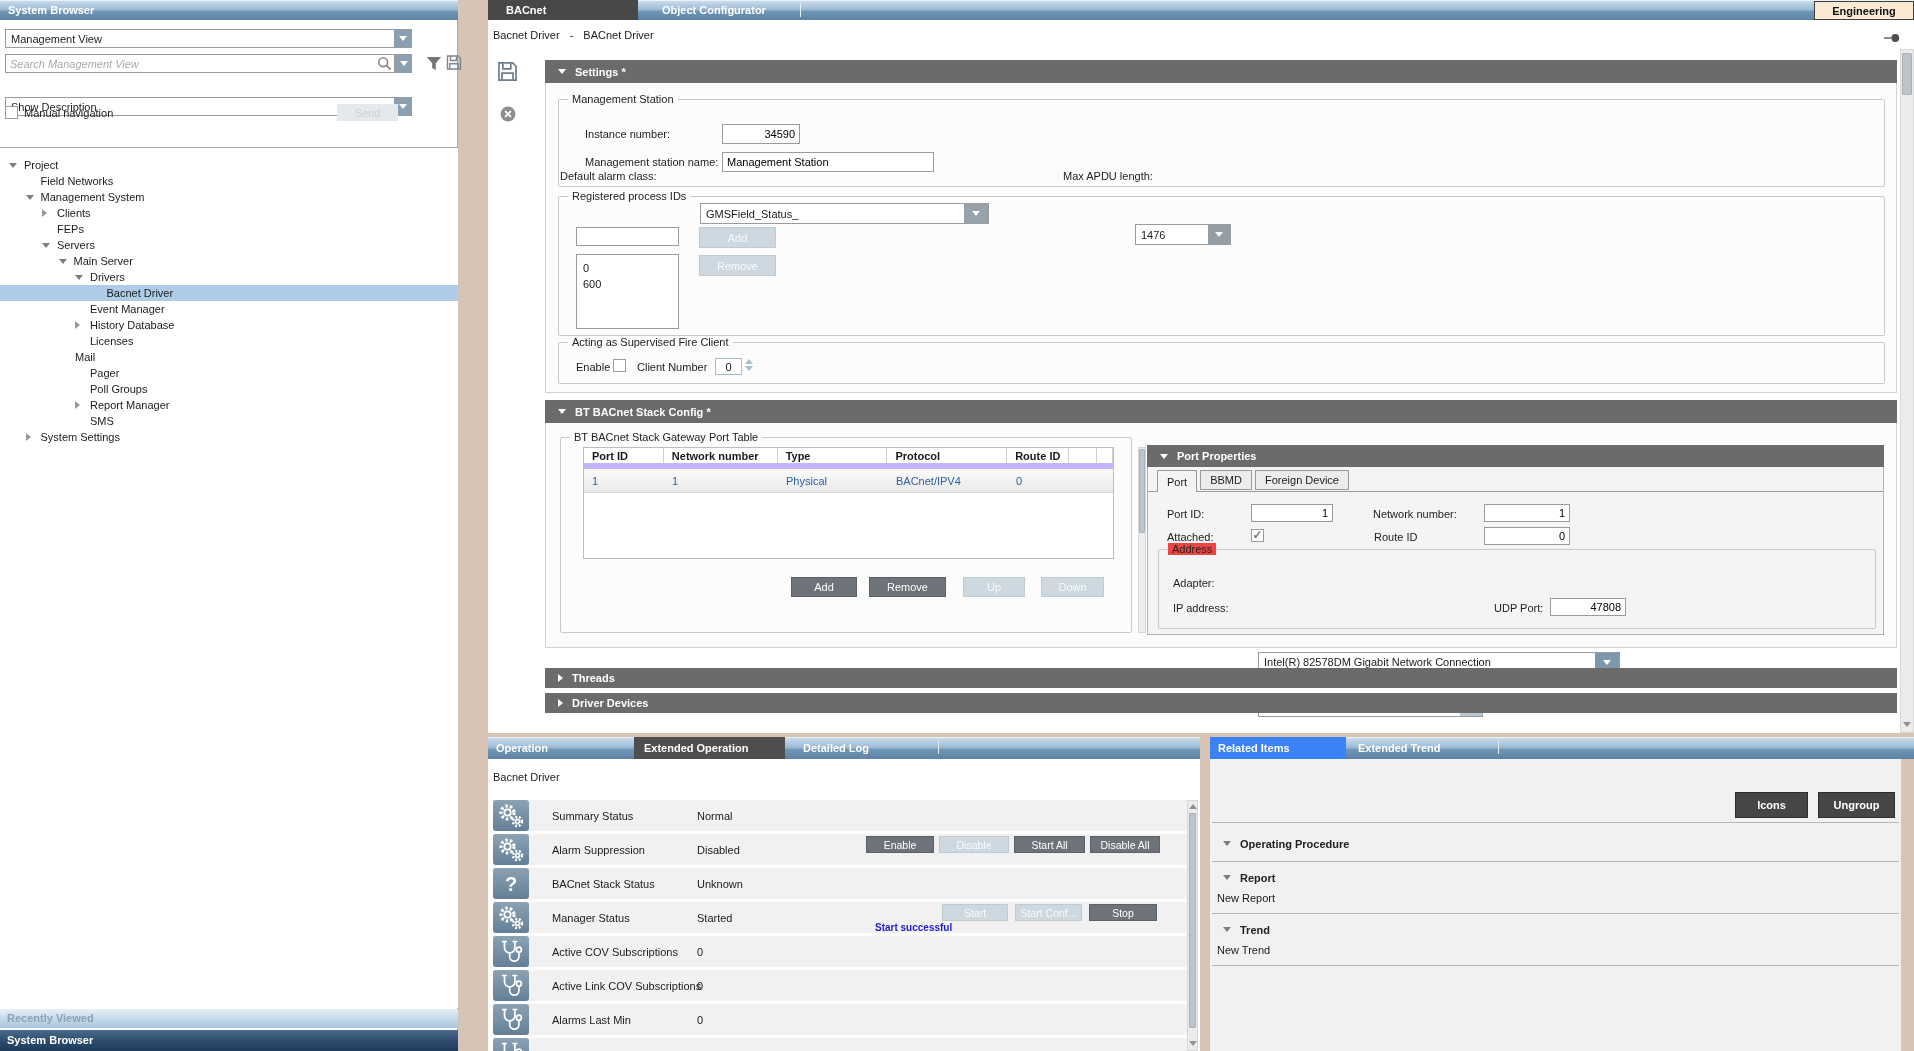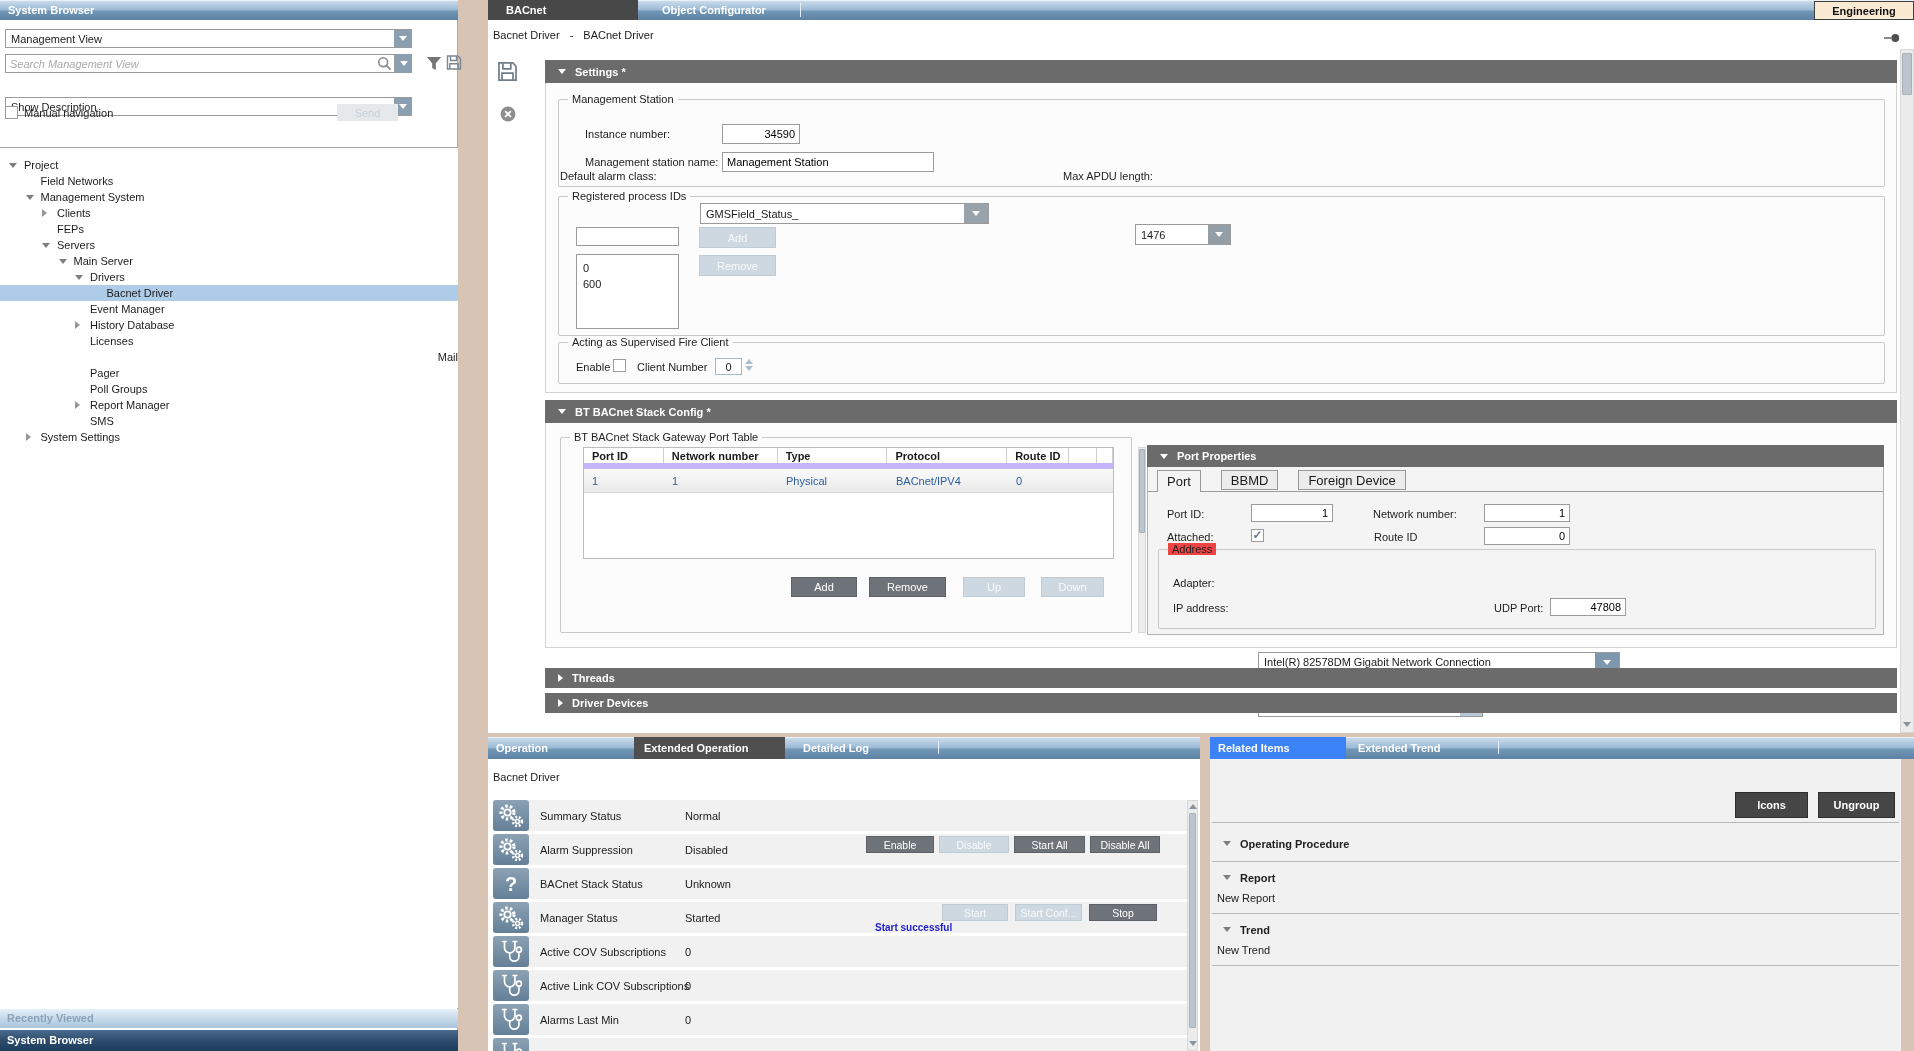--- a/index.html
+++ b/index.html
@@ -34,26 +34,26 @@
 .btn-dark{background:#6d7379;color:#fff;border:1px solid #5c6268}
 .btn-dis{background:#cdd8e0;color:#f8fbfd;border:1px solid #c0ccd4}
 .btn-black{background:#464646;color:#fff;border:1px solid #2e2e2e;font-weight:bold}
 .trow{height:16px;display:flex;align-items:center;white-space:nowrap}
 .trow.sel{background:#aecbe7}
 .t-arrow{width:15px;display:flex;align-items:center;flex:none}
 .t-label{font-size:11px}
 .chk{border:1px solid #9b9b9b;background:#fff;position:absolute}
 .pt-h{display:flex;align-items:center;padding-left:8px;font-weight:bold;border-right:1px solid #cfcfcf;height:100%}
 .pt-c{display:flex;align-items:center;padding-left:8px;color:#2b5fa0;height:100%}
-.pptab{height:20px;border:1px solid #9a9a9a;background:#ececec;display:flex;align-items:center;padding:0 9px;margin-right:20px;font-size:13px;position:relative}
+.pptab{height:20px;border:1px solid #9a9a9a;background:#ececec;display:flex;align-items:center;padding:0 9px;margin-right:3px;font-size:11px;position:relative}
 .pptab.active{background:#f4f4f4;height:22px;border-bottom:none;z-index:3}
 .op-row{position:relative;height:31px;margin-bottom:3px;background:#f1f1f1;display:flex;align-items:center}
 .op-ico{width:36px;height:31px;border-radius:3px;background:linear-gradient(180deg,#8ca2b4,#637f97);display:flex;align-items:center;justify-content:center;flex:none}
 .op-ico .q{font-size:20px;font-weight:bold;color:#fff;line-height:1}
-.op-name{margin-left:11px;width:145px;flex:none;white-space:nowrap}
+.op-name{margin-left:23px;width:145px;flex:none;white-space:nowrap}
 .op-btns{position:absolute;top:2px;display:flex}
 .op-btn{height:17px;font-size:10.5px}
 .op-status{position:absolute;top:20px;left:382px;color:#1d1dcf;font-weight:bold;font-size:10px}
 .ri-group{padding:7px 0 9px 0;border-bottom:1px solid #b7b7b7}
 .ri-hdr{display:flex;align-items:center;gap:9px;padding-left:11px;height:17px}
 .ri-title{font-weight:bold;color:#222}
 .ri-item{padding-left:5px;margin-top:6px;color:#1b1b1b}
 .track{background:#ececec;border:1px solid #d8d8d8}
 .thumb{background:#bcc5cd;border:1px solid #a8b1b9;border-radius:1px}
 .sarrow-u{width:0;height:0;border-left:4px solid transparent;border-right:4px solid transparent;border-bottom:5px solid #8b949c}
@@ -177,21 +177,21 @@
       <div class="trow" style="padding-left: 75px;">
         <span class="t-arrow">
           <span class="tri-r"></span>
         </span>
         <span class="t-label">History Database</span>
       </div>
       <div class="trow" style="padding-left: 75px;">
         <span class="t-arrow"></span>
         <span class="t-label">Licenses</span>
       </div>
-      <div class="trow" style="padding-left: 75px; justify-content: flex-end;">
+      <div class="trow" style="padding-left: 60px;">
         <span class="t-arrow"></span>
         <span class="t-label">Mail</span>
       </div>
       <div class="trow" style="padding-left: 75px;">
         <span class="t-arrow"></span>
         <span class="t-label">Pager</span>
       </div>
       <div class="trow" style="padding-left: 75px;">
         <span class="t-arrow"></span>
         <span class="t-label">Poll Groups</span>

